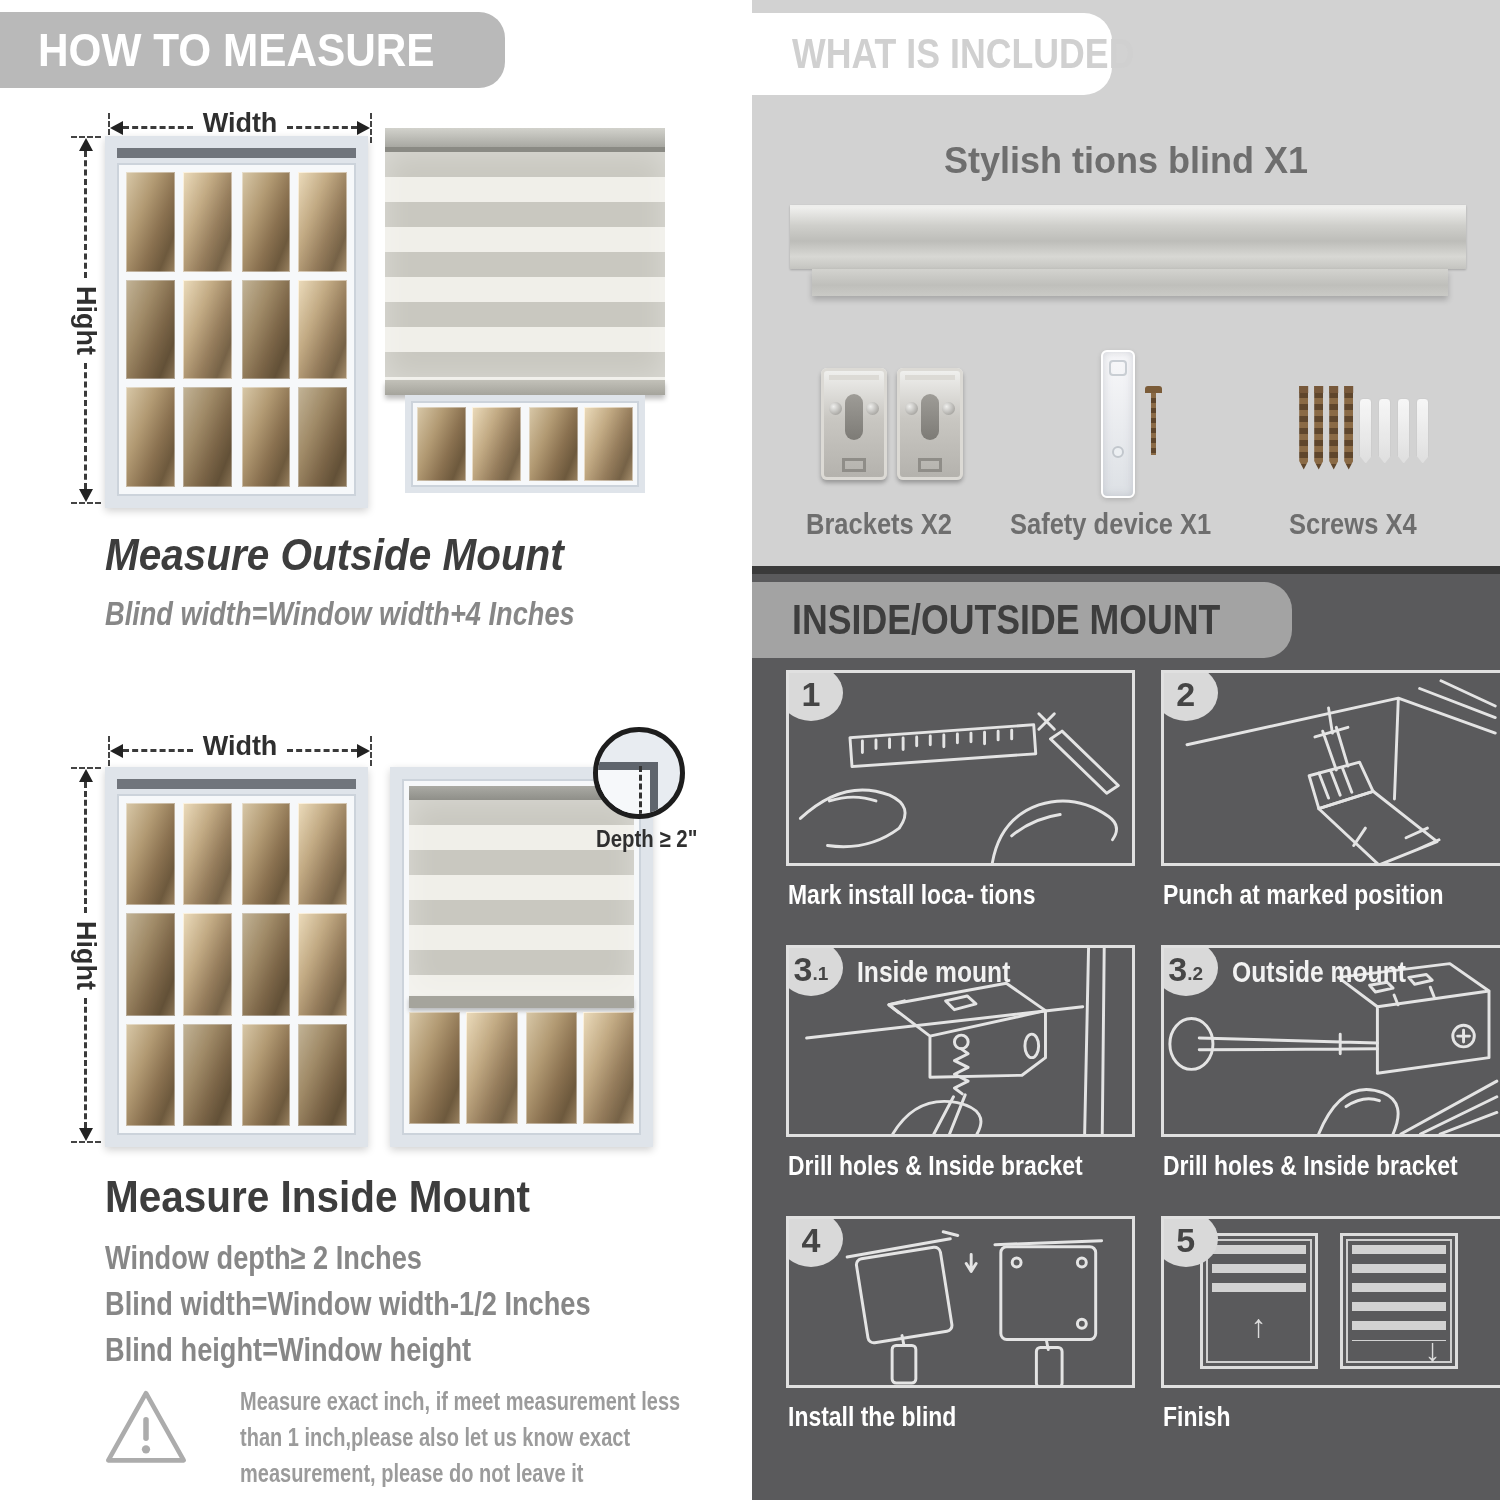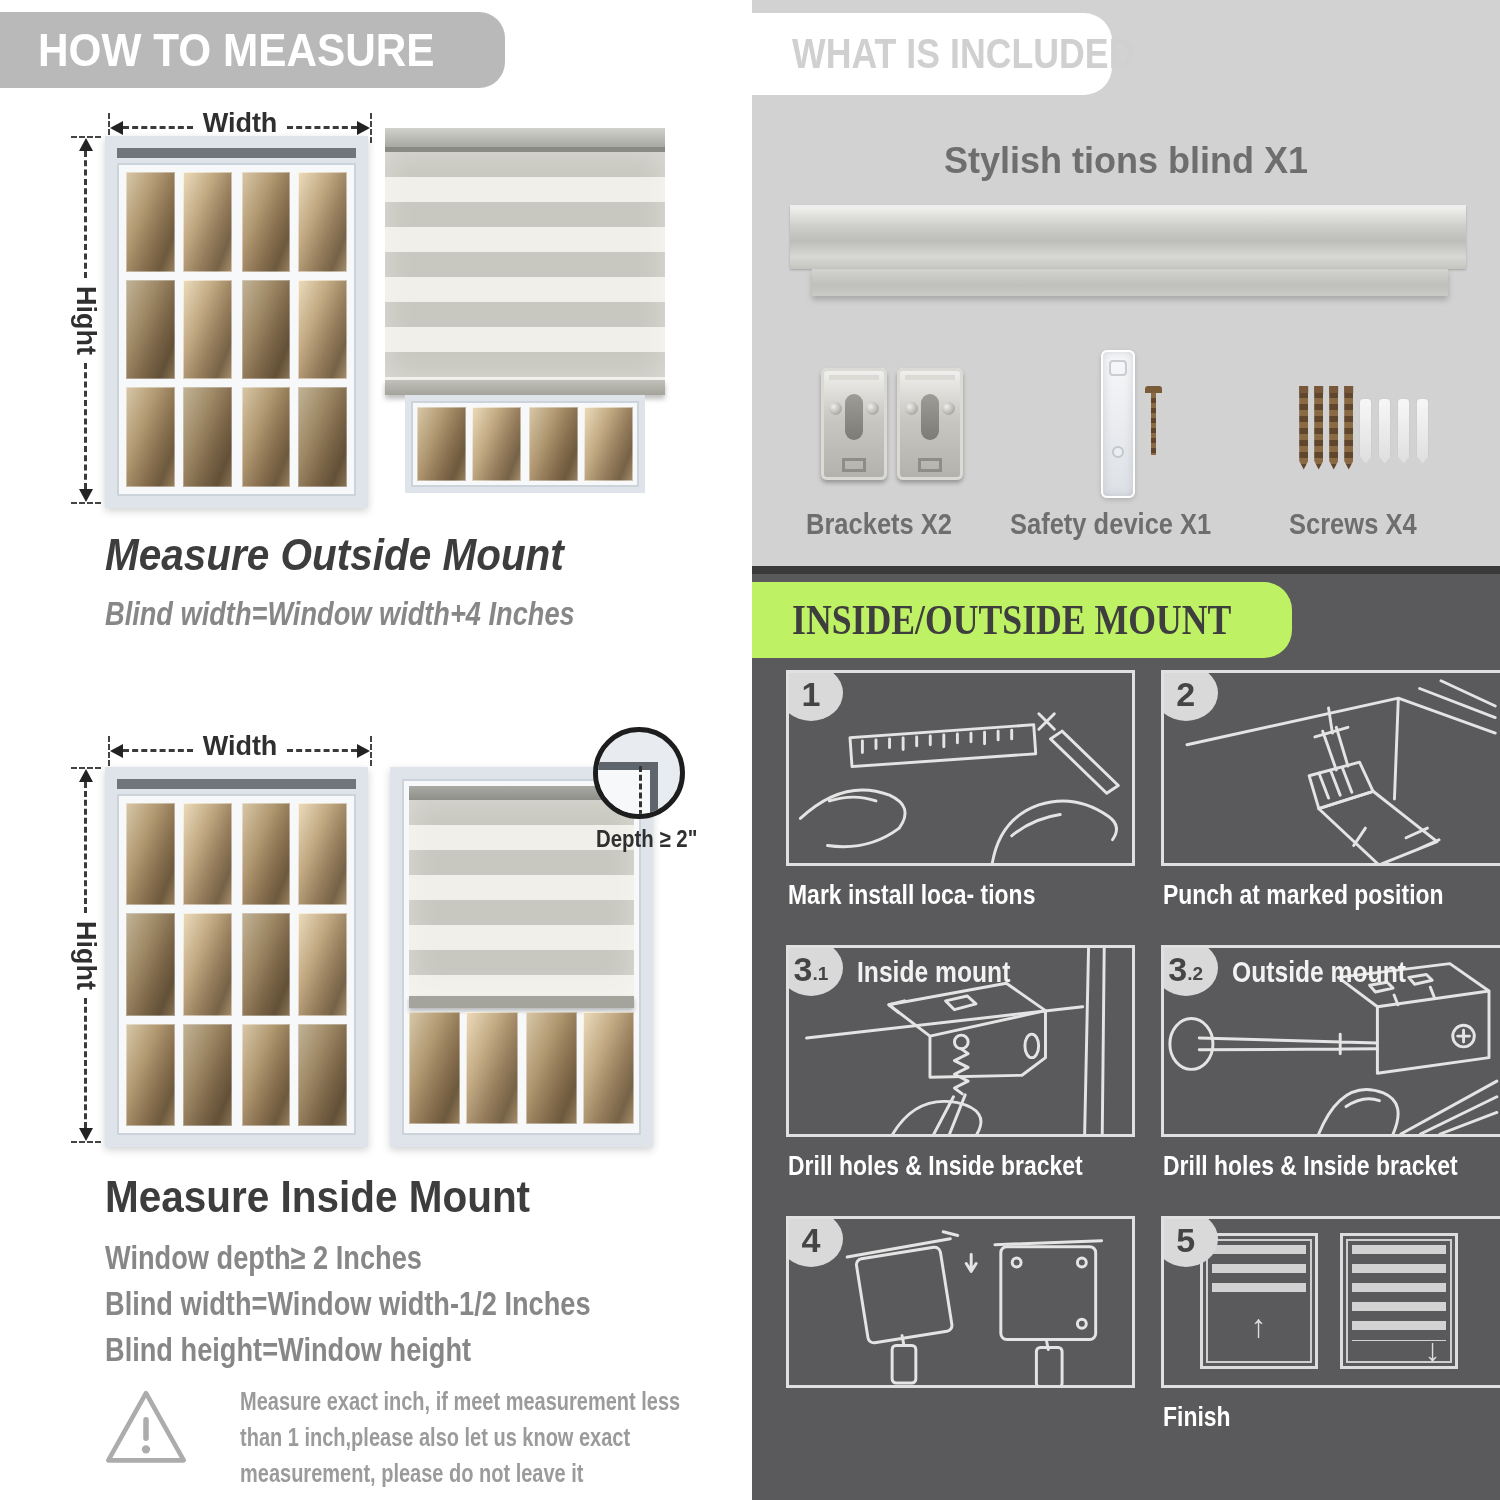--- a/index.html
+++ b/index.html
@@ -112,22 +112,22 @@
   .sscrew::before{content:'';position:absolute;top:-7px;left:-6px;width:17px;height:7px;background:#7b5c39;border-radius:3px 3px 0 0;}
   .screw{width:9px;height:84px;background:repeating-linear-gradient(180deg,#8a6a45 0 6px,#5f462c 6px 12px);
          clip-path:polygon(0 0,100% 0,100% 90%,50% 100%,0 90%);position:relative;margin-top:8px;}
   .screw::before{content:'';position:absolute;top:0;left:-5px;width:19px;height:7px;background:#77583a;border-radius:3px;}
   .anchor{width:13px;height:66px;background:linear-gradient(180deg,#fbfbfb,#e0e0e0);border:1px solid #ccc;
           border-radius:4px 4px 2px 2px;opacity:.9;clip-path:polygon(0 0,100% 0,100% 88%,50% 100%,0 88%);margin-top:14px;}
   .screws-art{gap:6px;}
 
   .dark-divider{position:absolute;left:0;top:566px;width:748px;height:8px;background:#3a3a3a;}
   .mount-panel{position:absolute;left:0;top:574px;width:748px;height:926px;background:#5a5a5c;}
-  .iom-pill{position:absolute;left:0;top:8px;width:540px;height:76px;background:#bef264;
-            border-radius:0 28px 28px 0;color:#3e3e3e;font-size:42px;line-height:76px;padding-left:40px;font-family:Liberation Serif, serif;}
+  .iom-pill{position:absolute;left:0;top:8px;width:540px;height:76px;background:#a3a3a3;
+            border-radius:0 28px 28px 0;color:#3e3e3e;font-size:42px;line-height:76px;padding-left:40px;}
   .steps{position:absolute;top:96px;left:34px;right:18px;display:grid;grid-template-columns:1fr 1fr;column-gap:26px;}
   .step{display:flex;flex-direction:column;}
   .sbox{position:relative;border:3px solid #e0e0e0;overflow:hidden;width:100%;}
   .sbox.h1{height:196px;} .sbox.h2{height:192px;} .sbox.h3{height:172px;}
   .sbox svg{position:absolute;inset:0;width:100%;height:100%;stroke:#e4e4e4;stroke-width:3;fill:none;
             stroke-linecap:round;stroke-linejoin:round;}
   .badge{position:absolute;top:-8px;left:-10px;width:64px;height:56px;border-radius:50%;background:#d9d9d9;
          color:#454545;display:flex;align-items:center;justify-content:center;z-index:3;}
   .badge .n{font-size:34px;margin-top:2px;}
   .badge .s{font-size:19px;margin-top:12px;}
@@ -479,20 +479,23 @@
               <path d="M176,36 v16 M171,45 l5,8 l5,-8"></path>
               <rect x="206" y="28" width="96" height="94" rx="6"></rect>
               <path d="M200,26 L308,22"></path>
               <circle cx="222" cy="44" r="4.5"></circle>
                 <circle cx="288" cy="44" r="4.5"></circle>
                 <circle cx="288" cy="106" r="4.5"></circle>
               <rect x="242" y="130" width="26" height="40" rx="4"></rect>
               <path d="M252,122 l2,10"></path>
             </svg>
           </div>
+          <div class="scaption">
+            <span class="cx85">Install the blind</span>
+          </div>
         </div>
 
         <div class="step">
           <div class="sbox h3">
             <div class="badge">
               <span class="n">5</span>
             </div>
             <div class="mini-blind" style="left:36px;">
               <div class="stripes" style="height:52px;"></div>
               <span class="arr" style="left:50%;top:72px;transform:translateX(-50%);">↑</span>

